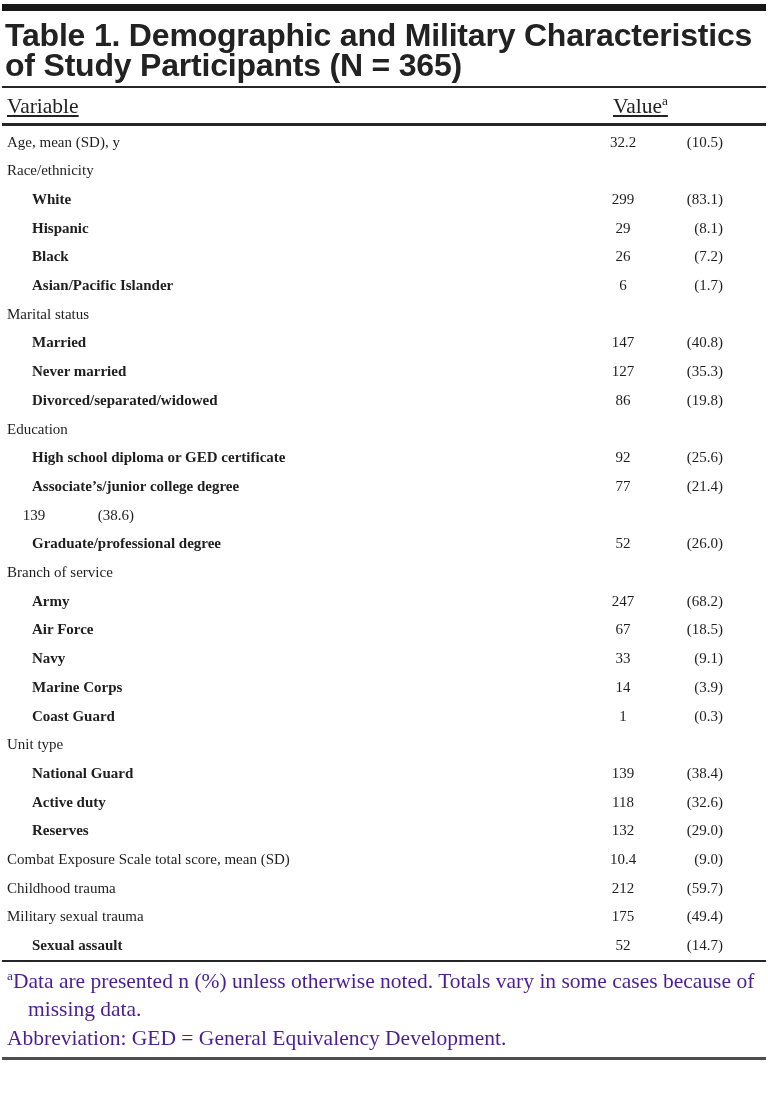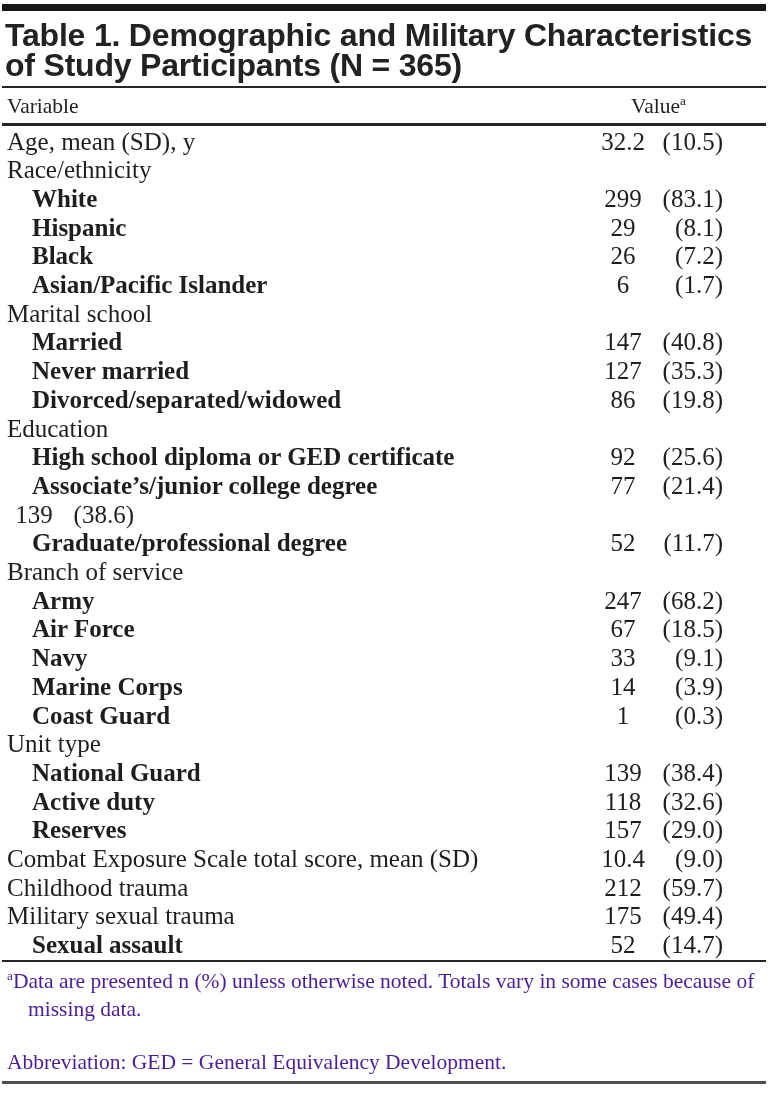--- a/index.html
+++ b/index.html
@@ -35,60 +35,61 @@
     margin: 0 2px;
   }
   .rule.header-rule { height: 2.5px; }
   .rule.bottom-rule { height: 3px; background: #4e4e4e; }
 
   .header-row {
     display: flex;
     align-items: baseline;
     font-size: 21.5px;
     line-height: 26px;
-    padding: 5px 42px 4px 7px;
+    padding: 5px 60px 4px 7px;
     color: #222222;
+    text-decoration: underline;
   }
   .header-var { flex: 1; }
   .header-val {
     width: 127px;
     padding-left: 32px;
     white-space: nowrap;
   }
   sup {
     font-size: 0.62em;
     vertical-align: super;
     line-height: 0;
   }
 
   .tbody { padding: 2px 0 0 0; }
   .row {
     display: flex;
-    font-size: 25px;
+    font-size: 15px;
     line-height: 28.7px;
     padding: 0 45px 0 7px;
     white-space: nowrap;
   }
   .cell-var { flex: 1; overflow: hidden; }
   .cell-var.ind { padding-left: 25px; font-weight: bold; }
   .cell-val { display: flex; width: 127px; flex: none; }
   .cell-val .n { width: 54px; text-align: center; }
   .cell-val .pct { width: 66px; margin-left: 7px; text-align: right; }
 
   .footnotes {
     font-size: 21.5px;
     line-height: 28.4px;
     padding: 5px 8px 5px 7px;
     color: #4c1d95;
   }
   .footnote-a {
     padding-left: 21px;
     text-indent: -21px;
   }
-  .footnote-abbr { padding-left: 0; margin-top: 24px; }
+  .footnote-abbr { padding-left: 0; }
 </style>
 </head>
 <body>
 
 <div class="page">
 
   <div class="topbar"></div>
 
   <div class="title">Table 1. Demographic and Military Characteristics of Study Participants (N = 365)</div>
 
@@ -138,21 +139,21 @@
         </div>
       </div>
       <div class="row">
         <div class="cell-var ind">Asian/Pacific Islander</div>
         <div class="cell-val">
           <span class="n">6</span>
           <span class="pct">(1.7)</span>
         </div>
       </div>
       <div class="row">
-        <div class="cell-var">Marital school</div>
+        <div class="cell-var">Marital status</div>
         <div class="cell-val">
           <span class="n"></span>
           <span class="pct"></span>
         </div>
       </div>
       <div class="row">
         <div class="cell-var ind">Married</div>
         <div class="cell-val">
           <span class="n">147</span>
           <span class="pct">(40.8)</span>
@@ -196,21 +197,21 @@
       <div class="row">
         <div class="cell-val">
           <span class="n">139</span>
           <span class="pct">(38.6)</span>
         </div>
       </div>
       <div class="row">
         <div class="cell-var ind">Graduate/professional degree</div>
         <div class="cell-val">
           <span class="n">52</span>
-          <span class="pct">(11.7)</span>
+          <span class="pct">(26.0)</span>
         </div>
       </div>
       <div class="row">
         <div class="cell-var">Branch of service</div>
         <div class="cell-val">
           <span class="n"></span>
           <span class="pct"></span>
         </div>
       </div>
       <div class="row">
@@ -265,21 +266,21 @@
       <div class="row">
         <div class="cell-var ind">Active duty</div>
         <div class="cell-val">
           <span class="n">118</span>
           <span class="pct">(32.6)</span>
         </div>
       </div>
       <div class="row">
         <div class="cell-var ind">Reserves</div>
         <div class="cell-val">
-          <span class="n">157</span>
+          <span class="n">132</span>
           <span class="pct">(29.0)</span>
         </div>
       </div>
       <div class="row">
         <div class="cell-var">Combat Exposure Scale total score, mean (SD)</div>
         <div class="cell-val">
           <span class="n">10.4</span>
           <span class="pct">(9.0)</span>
         </div>
       </div>

